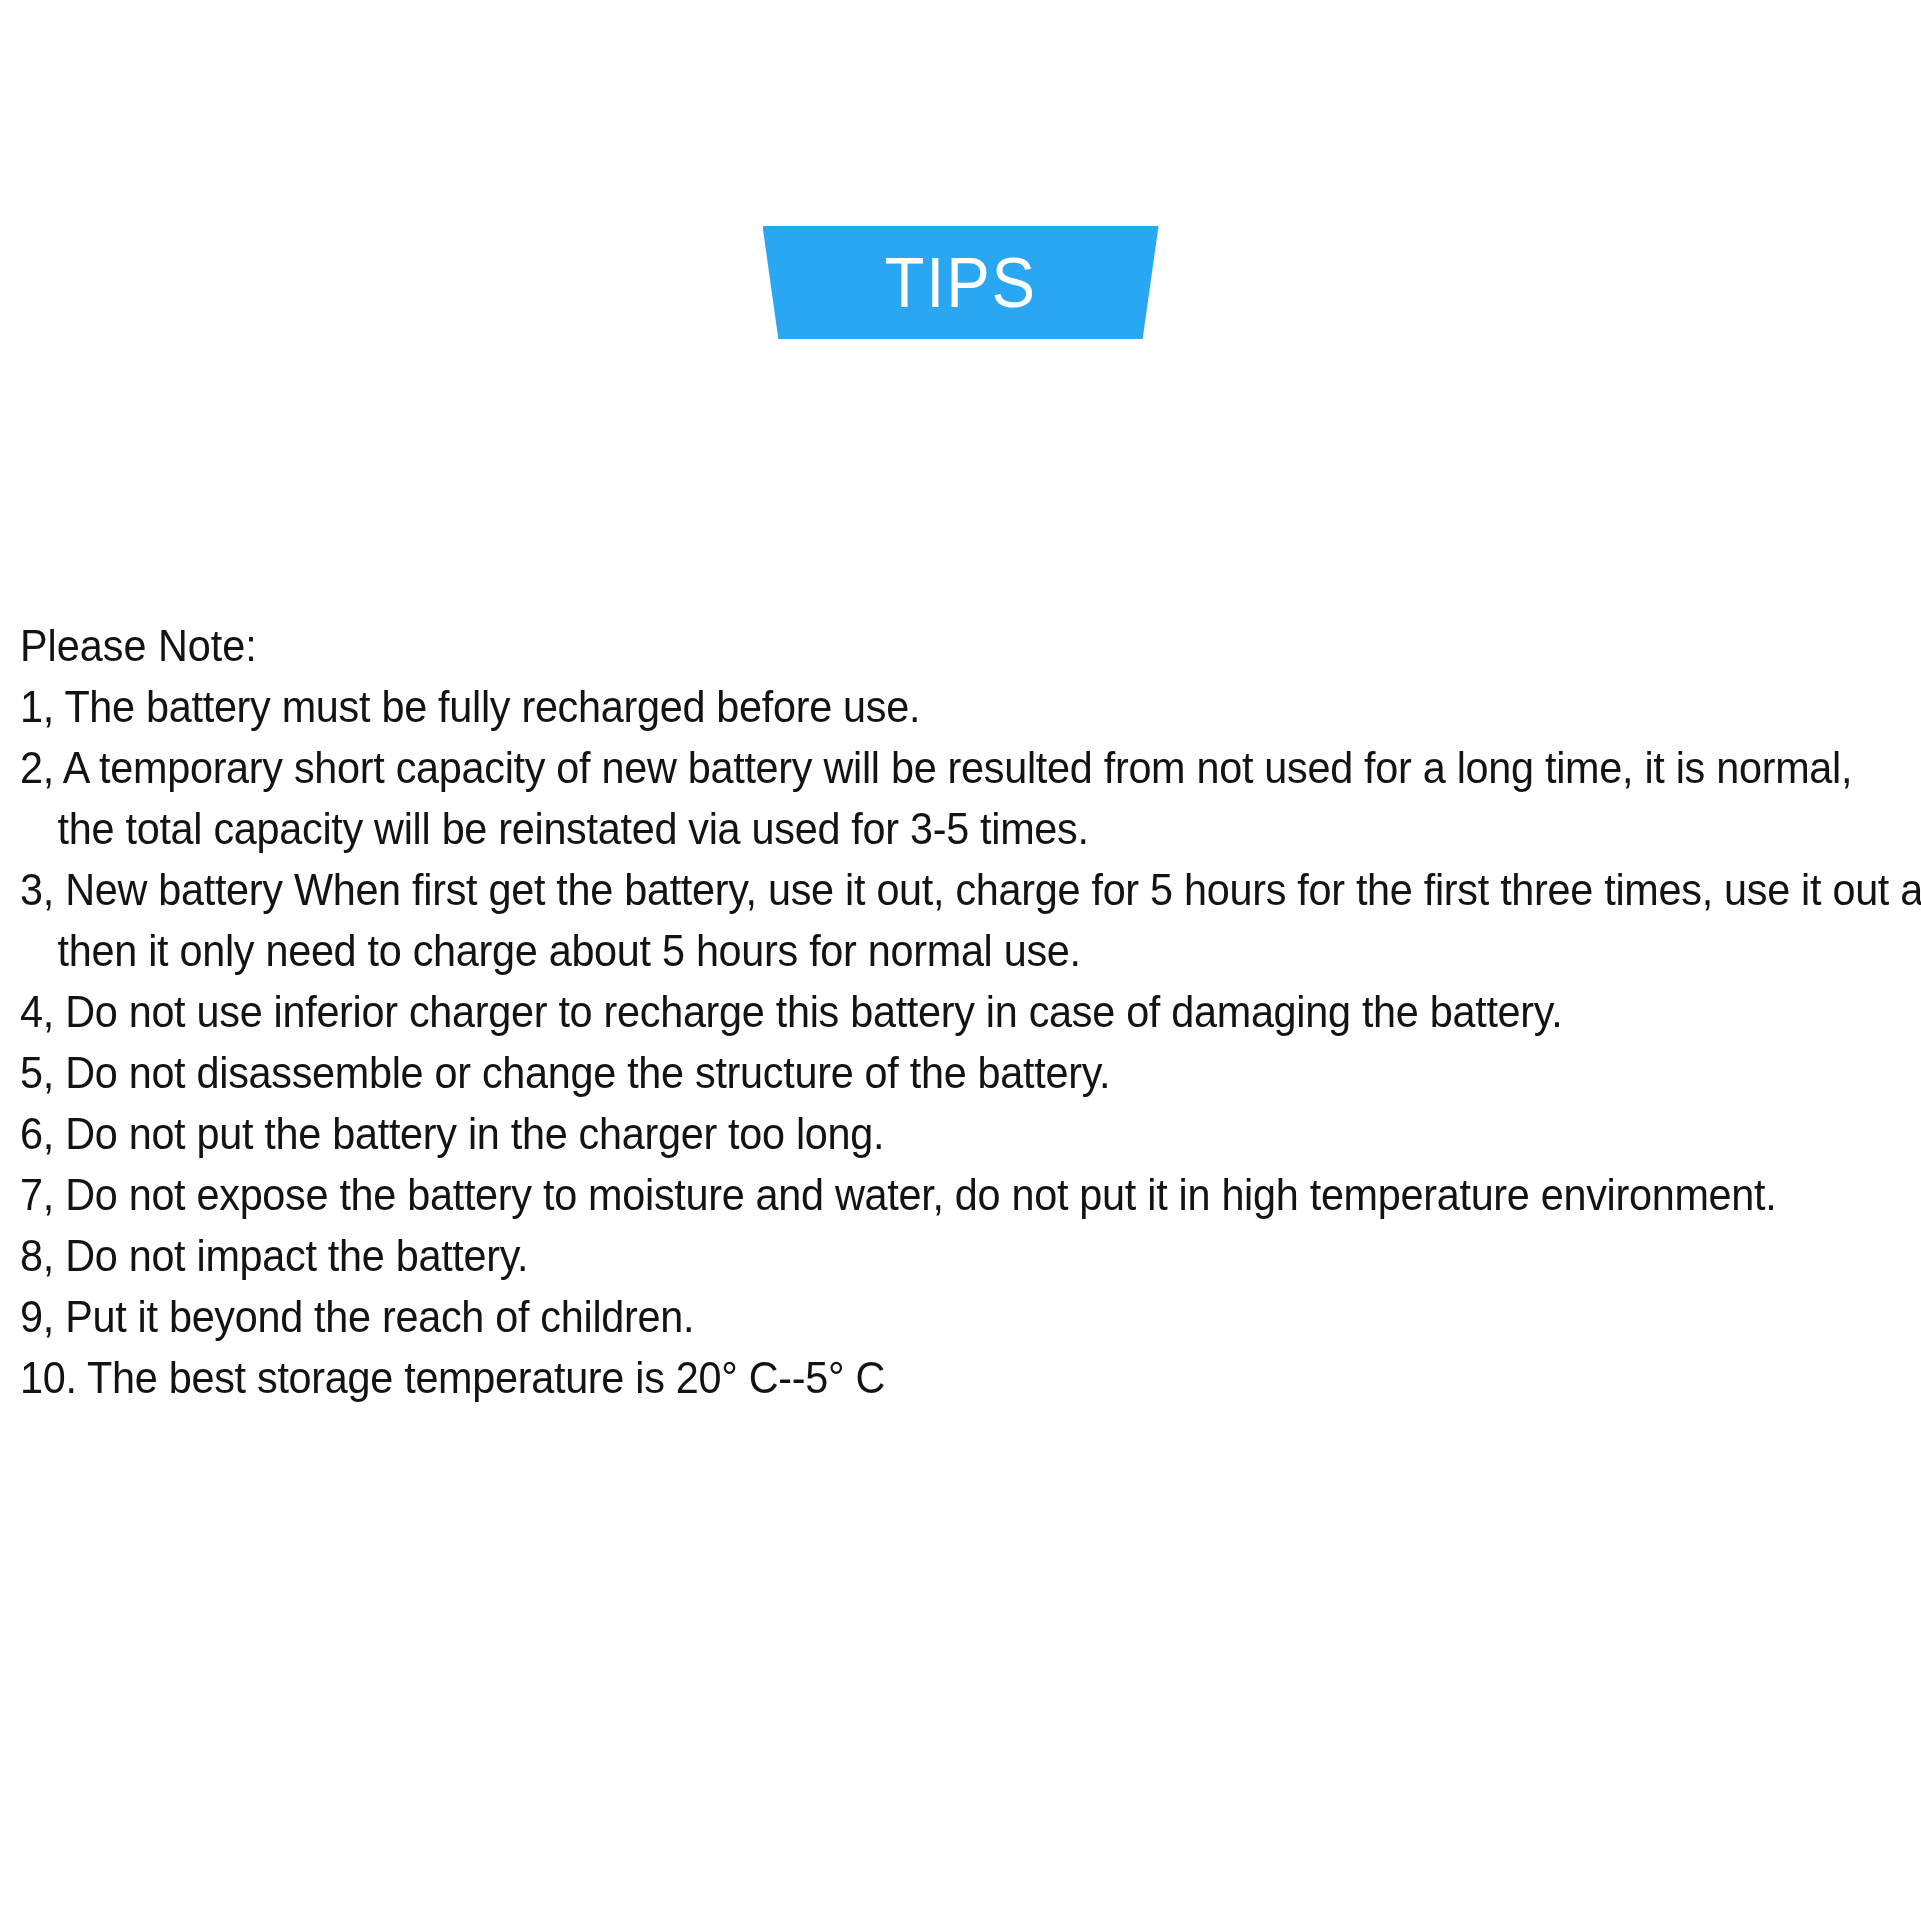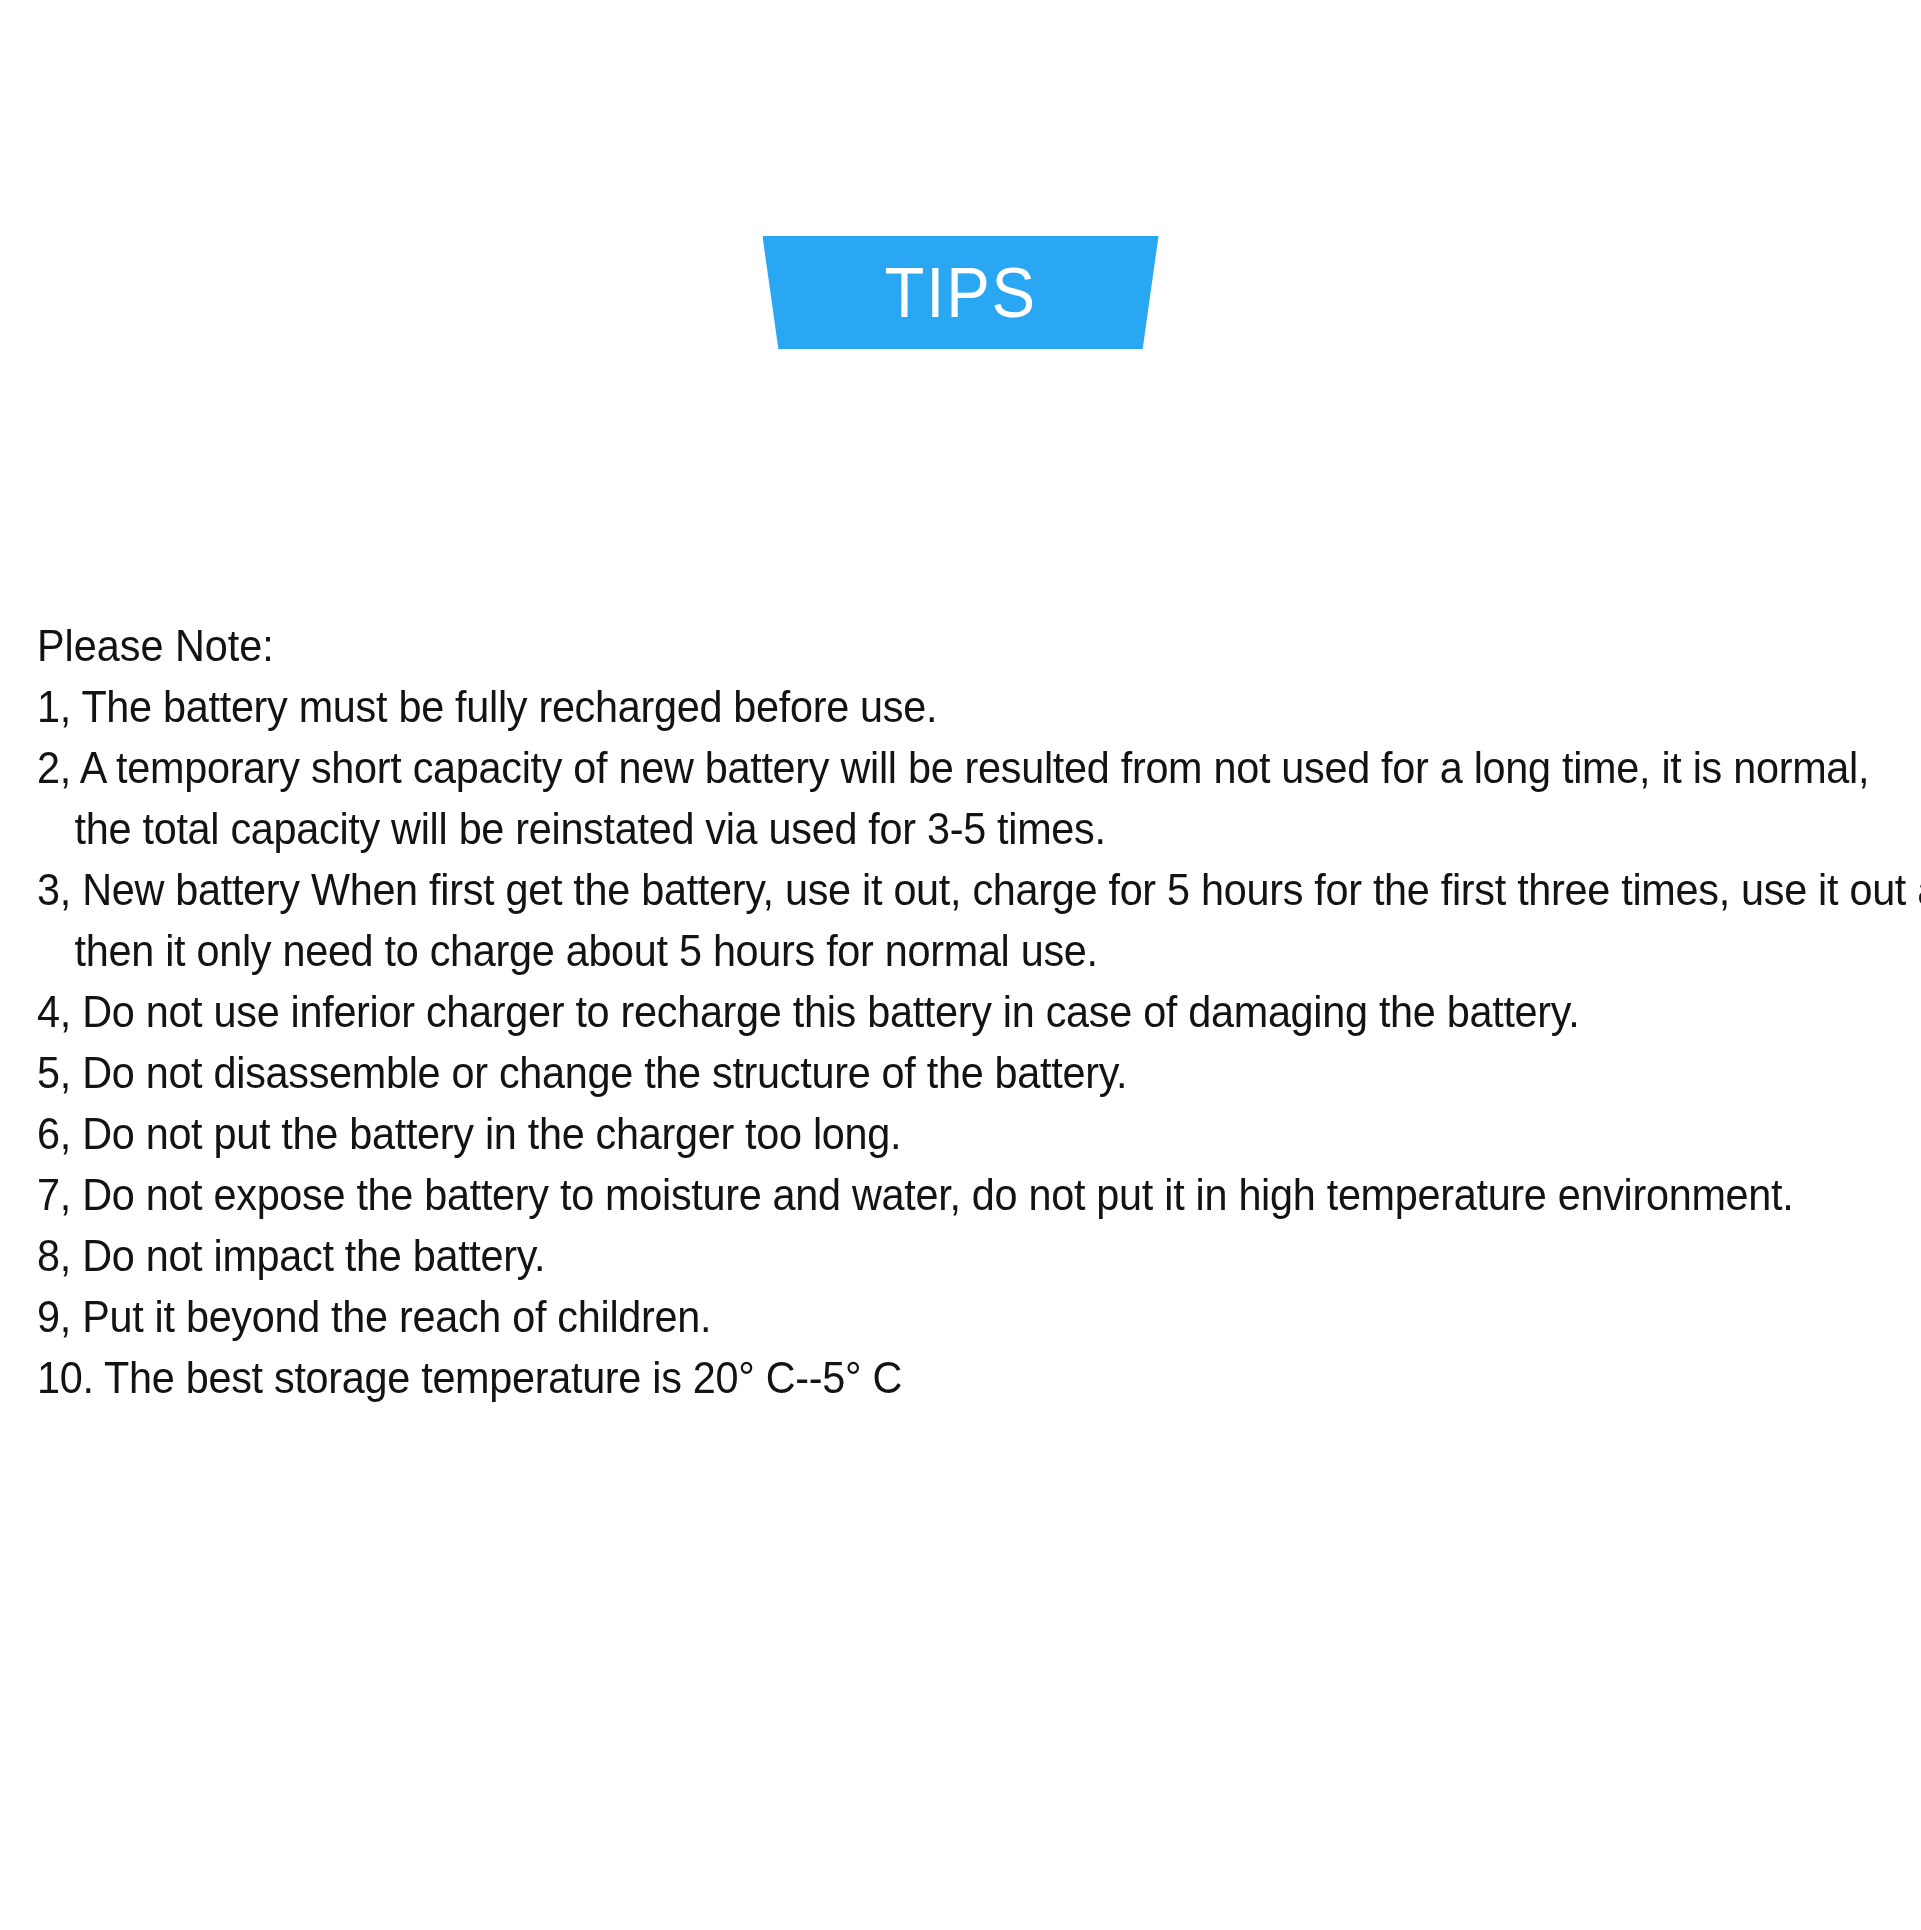--- a/index.html
+++ b/index.html
@@ -22,21 +22,21 @@
     top: 0;
     width: 1921px;
     height: 1931px;
     background: #ffffff;
   }
 
   
   .banner-wrap {
     position: absolute;
     left: 0;
-    top: 236px;
+    top: 226px;
     width: 1921px;
     display: flex;
     justify-content: center;
   }
   .banner {
     width: 396px;
     height: 113px;
     background: #29a7f2;
     display: flex;
     align-items: center;
@@ -50,21 +50,21 @@
     line-height: 71px;
     letter-spacing: 1.9px;
     font-weight: 400;
     font-family: "Liberation Sans", sans-serif;
     transform: scaleX(0.92);
   }
 
   
   .notes {
     position: absolute;
-    left: 37px;
+    left: 20px;
     top: 615px;
     width: 1864px;
   }
   .note-line {
     font-size: 44px;
     line-height: 61px;
     font-family: "Liberation Sans", sans-serif;
     color: #131313;
     white-space: pre;
     letter-spacing: -0.3px;

